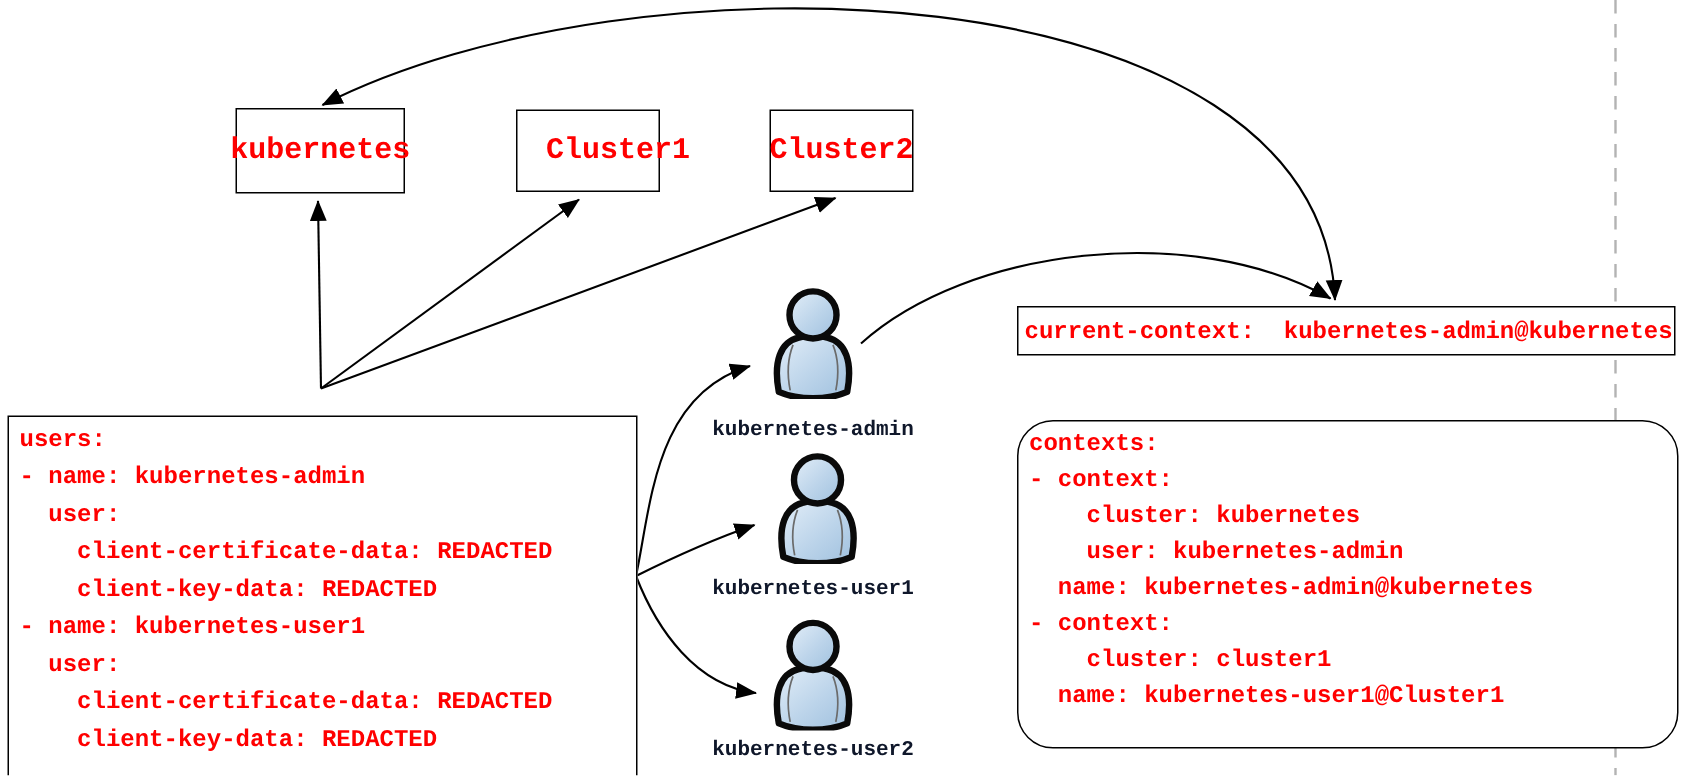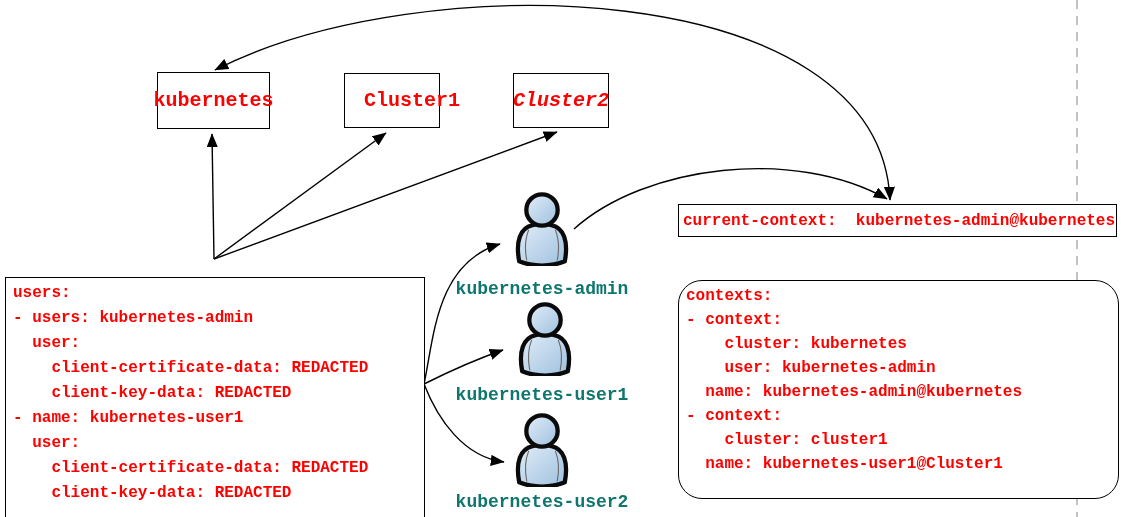--- a/index.html
+++ b/index.html
@@ -12,22 +12,22 @@
     position:absolute;background:#ffffff;border:1.5px solid #000;
     box-sizing:border-box;z-index:2;color:#ff0000;font-weight:bold;
   }
   .clusterbox{display:flex;align-items:center;justify-content:center;font-size:20px;}
   .yamlbox{padding:3px 16px 0 7px;margin-top:16px;}
   .yamlbox .line{white-space:pre;font-size:16px;line-height:25px;}
   #contexts-box .line{line-height:24px;}
   #current-context-box{display:flex;align-items:center;padding-left:4px;font-size:16px;white-space:pre;}
   .usericon{position:absolute;z-index:3;}
   .userlabel{
-    position:absolute;width:190px;text-align:center;color:#0f766e;
-    font-size:18px;font-weight:bold;z-index:3;white-space:pre;
+    position:absolute;width:190px;text-align:center;color:#0f172a;
+    font-size:14px;font-weight:bold;z-index:3;white-space:pre;
   }
 </style>
 </head>
 <body>
 
 <div id="canvas">
 
   <svg id="arrows" width="1123" height="517" viewBox="0 0 1123 517">
     <defs>
       <marker id="ah" markerWidth="11" markerHeight="9" refX="9.5" refY="4" orient="auto-start-reverse" markerUnits="strokeWidth">
@@ -54,27 +54,27 @@
 
     <path d="M 215 70 C 420 -35, 880 -25, 890 200" fill="none" stroke="#000" stroke-width="1.4" marker-start="url(#ah)" marker-end="url(#ah)"></path>
   </svg>
 
   <div class="box clusterbox" style="left:157px;top:72px;width:113px;height:57px;">
     <span>kubernetes</span>
   </div>
   <div class="box clusterbox" style="left:344px;top:73px;width:96px;height:55px;padding-left:40px;">
     <span>Cluster1</span>
   </div>
-  <div class="box clusterbox" style="left:513px;top:73px;width:96px;height:55px;font-style:italic;">
+  <div class="box clusterbox" style="left:513px;top:73px;width:96px;height:55px;">
     <span>Cluster2</span>
   </div>
 
   <div id="users-box" class="box yamlbox" style="left:5px;top:261px;width:420px;height:252px;">
     <div class="line">users:</div>
-    <div class="line">- users: kubernetes-admin</div>
+    <div class="line">- name: kubernetes-admin</div>
     <div class="line">  user:</div>
     <div class="line">    client-certificate-data: REDACTED</div>
     <div class="line">    client-key-data: REDACTED</div>
     <div class="line">- name: kubernetes-user1</div>
     <div class="line">  user:</div>
     <div class="line">    client-certificate-data: REDACTED</div>
     <div class="line">    client-key-data: REDACTED</div>
     <div class="line">......</div>
   </div>
 

